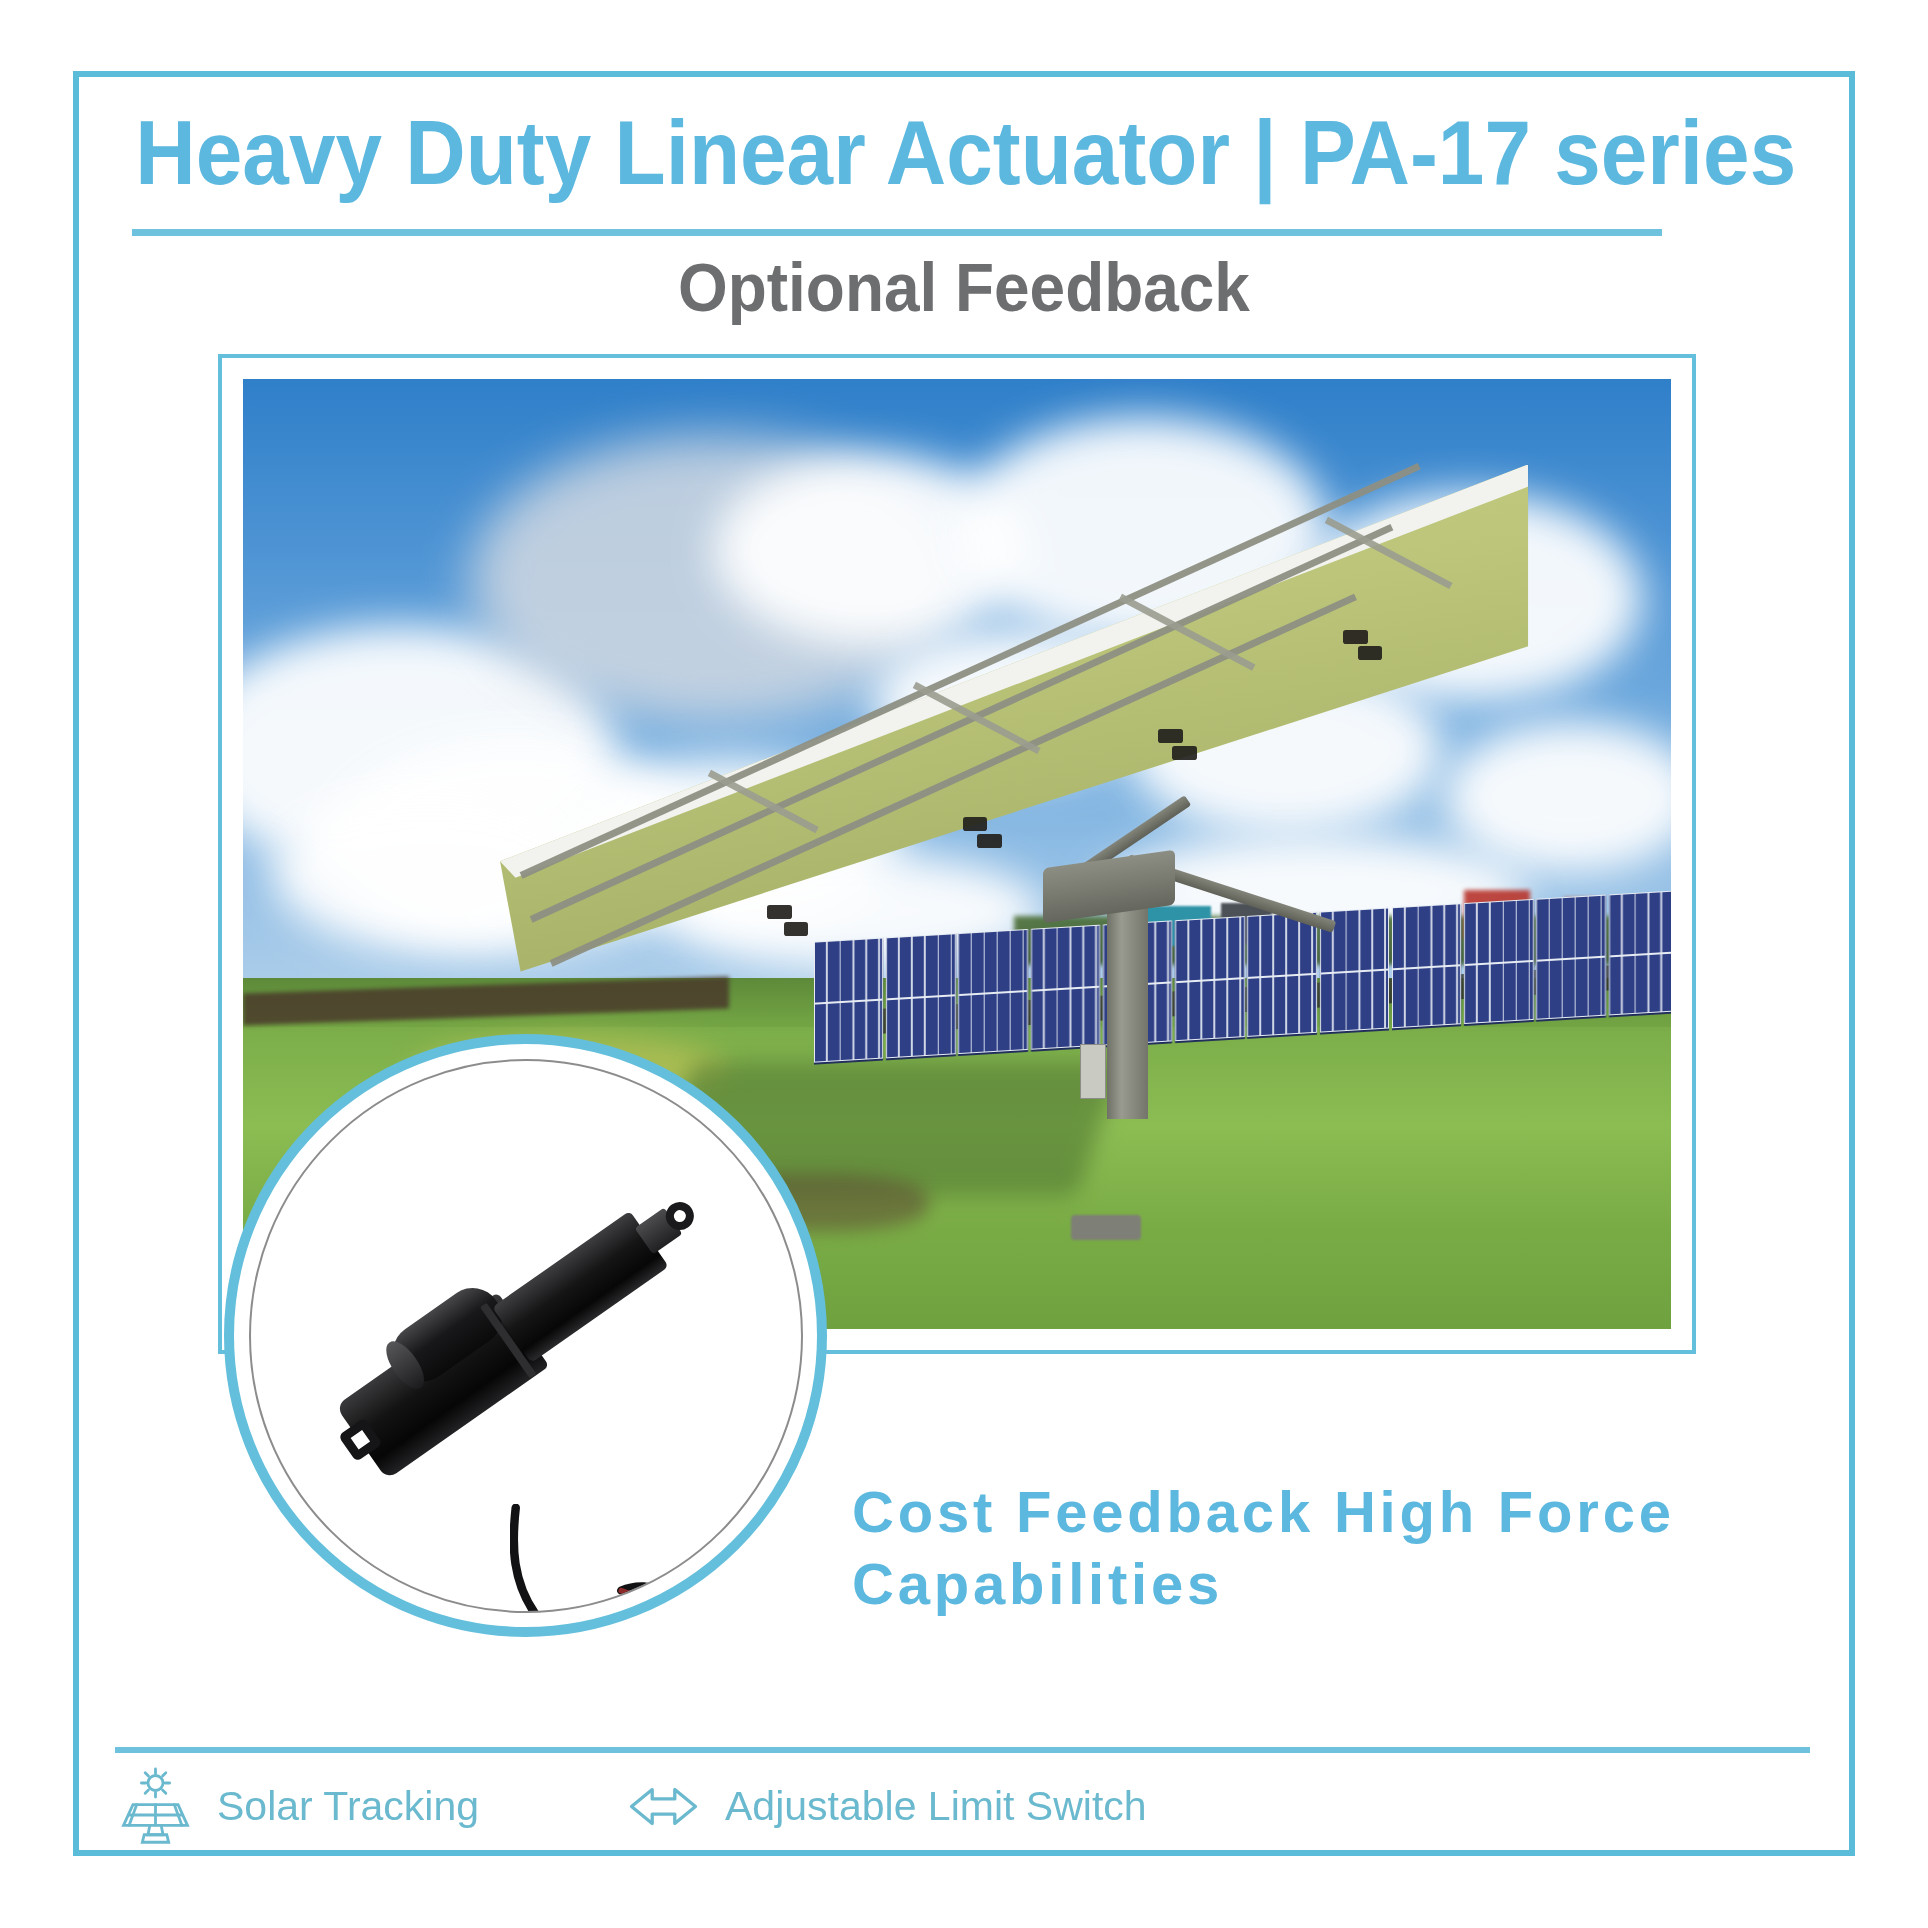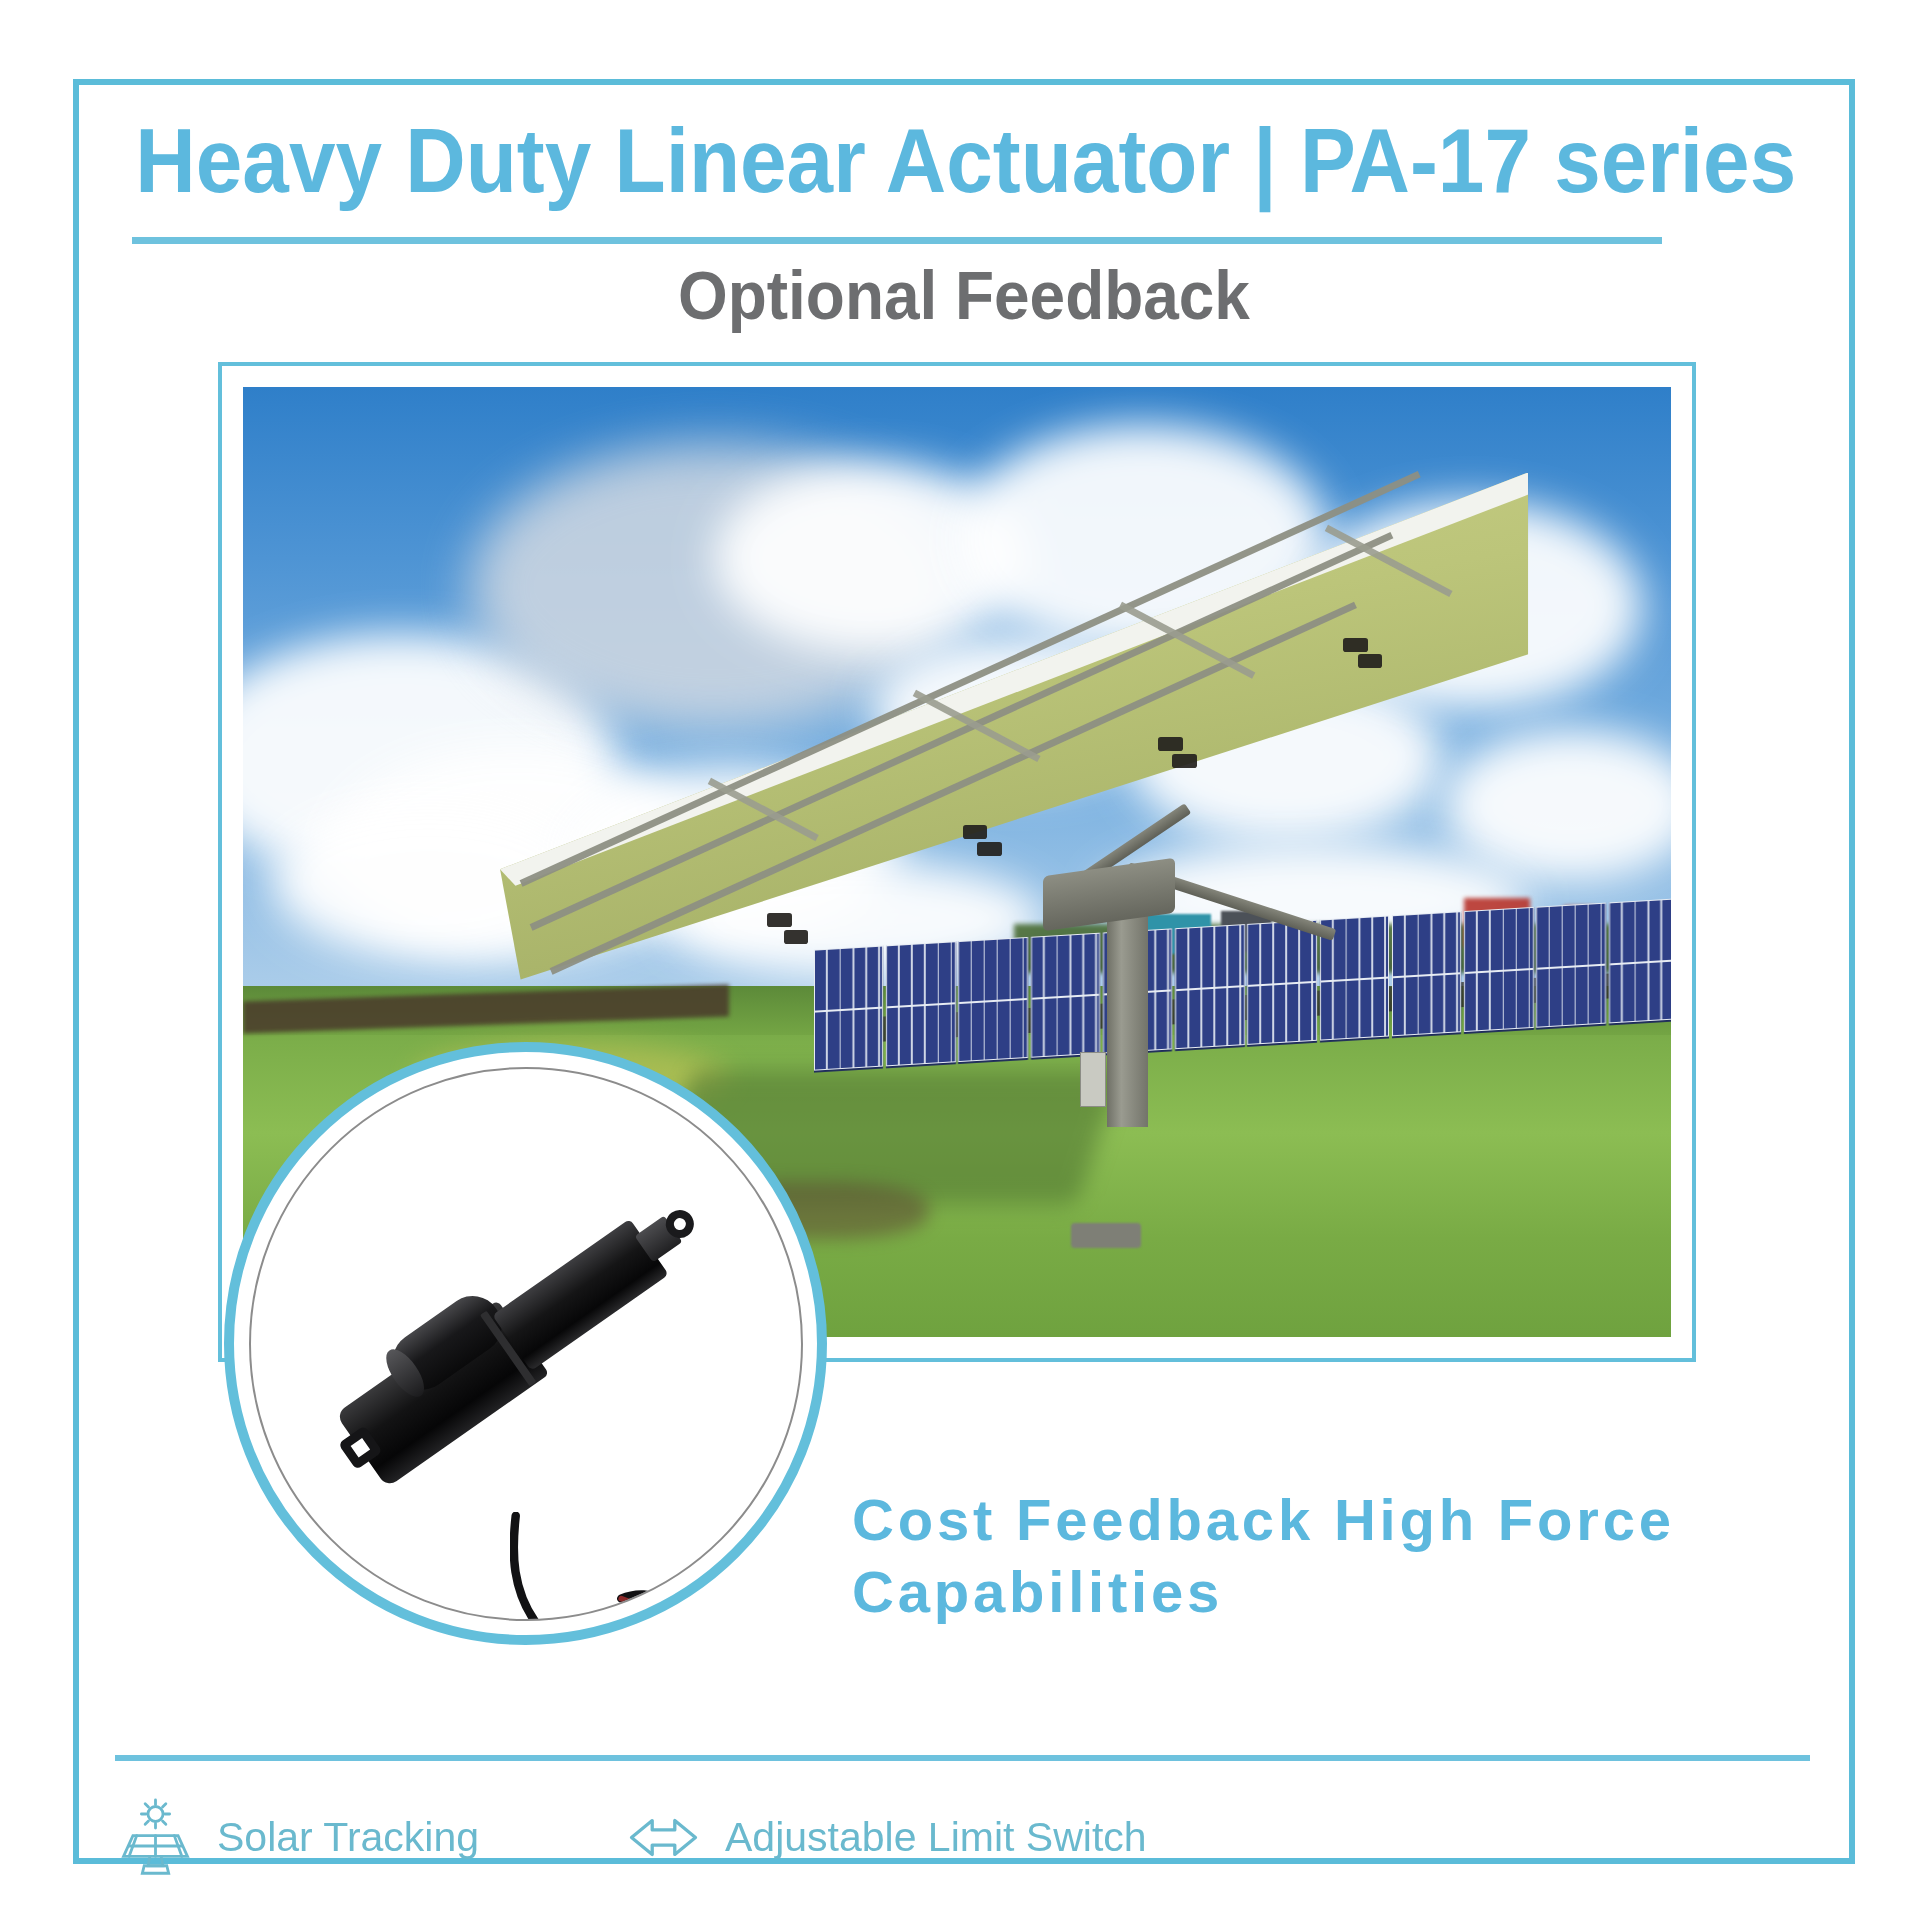--- a/index.html
+++ b/index.html
@@ -3,21 +3,21 @@
 <meta charset="utf-8">
 <style>
   html,body{margin:0;padding:0;}
   body{
     width:1928px;height:1928px;
     background:#ffffff;
     font-family:"Liberation Sans", sans-serif;
     overflow:hidden;
   }
   .poster{
-    position:absolute;left:0;top:8px;width:1928px;height:1776px;
+    position:absolute;left:0;top:0;width:1928px;height:1776px;
     background:#ffffff;
   }
   
   .outer-frame{
     position:absolute;left:73px;top:71px;width:1782px;height:1785px;
     border:6.6px solid #5bbcd9;
     box-sizing:border-box;
     background:#ffffff;
   }
   
@@ -269,21 +269,21 @@
     font-family:"Liberation Sans Narrow","Liberation Sans",sans-serif;
   }
 
   
   .feature-rule{
     position:absolute;left:115px;top:1747px;width:1695px;height:5.6px;
     background:#6ec2de;
   }
   .features{
     position:absolute;left:115px;top:1766px;width:1695px;height:104px;
-    display:flex;align-items:flex-end;
+    display:flex;align-items:flex-start;
   }
   .feature{
     display:flex;align-items:center;gap:21px;
   }
   .feature.f1{width:508px;}
   .feature.f2{width:574px;}
   .feature.f3{width:612px;}
   .feature .ico{width:81px;height:81px;flex:0 0 81px;display:flex;align-items:center;justify-content:center;}
   .feature .lbl{
     font-size:41px;color:#6ab9ce;white-space:nowrap;

